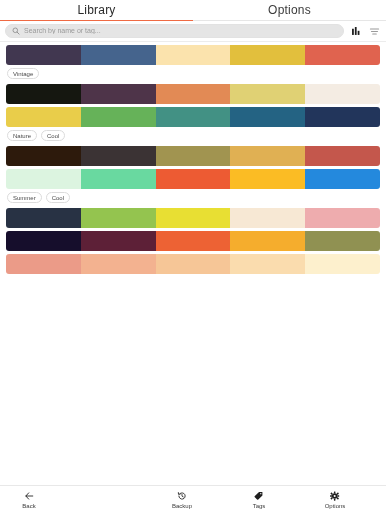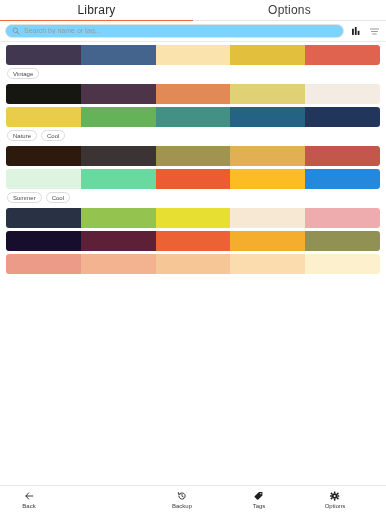--- a/index.html
+++ b/index.html
@@ -63,21 +63,21 @@
   }
   .searchbox {
     flex: 1 1 auto;
     height: 14px;
     border: 1px solid #e2e2e2;
     border-radius: 7px;
     display: flex;
     align-items: center;
     padding: 0 6px;
     gap: 4px;
-    background: #7dd3fc;
+    background: #e5e5e5;
     cursor: text;
     justify-content: flex-end;
   }
   .search-input {
     border: none;
     outline: none;
     flex: 1 1 auto;
     font-size: 7px;
     color: #5a5a5a;
     font-family: "Liberation Sans", sans-serif;

